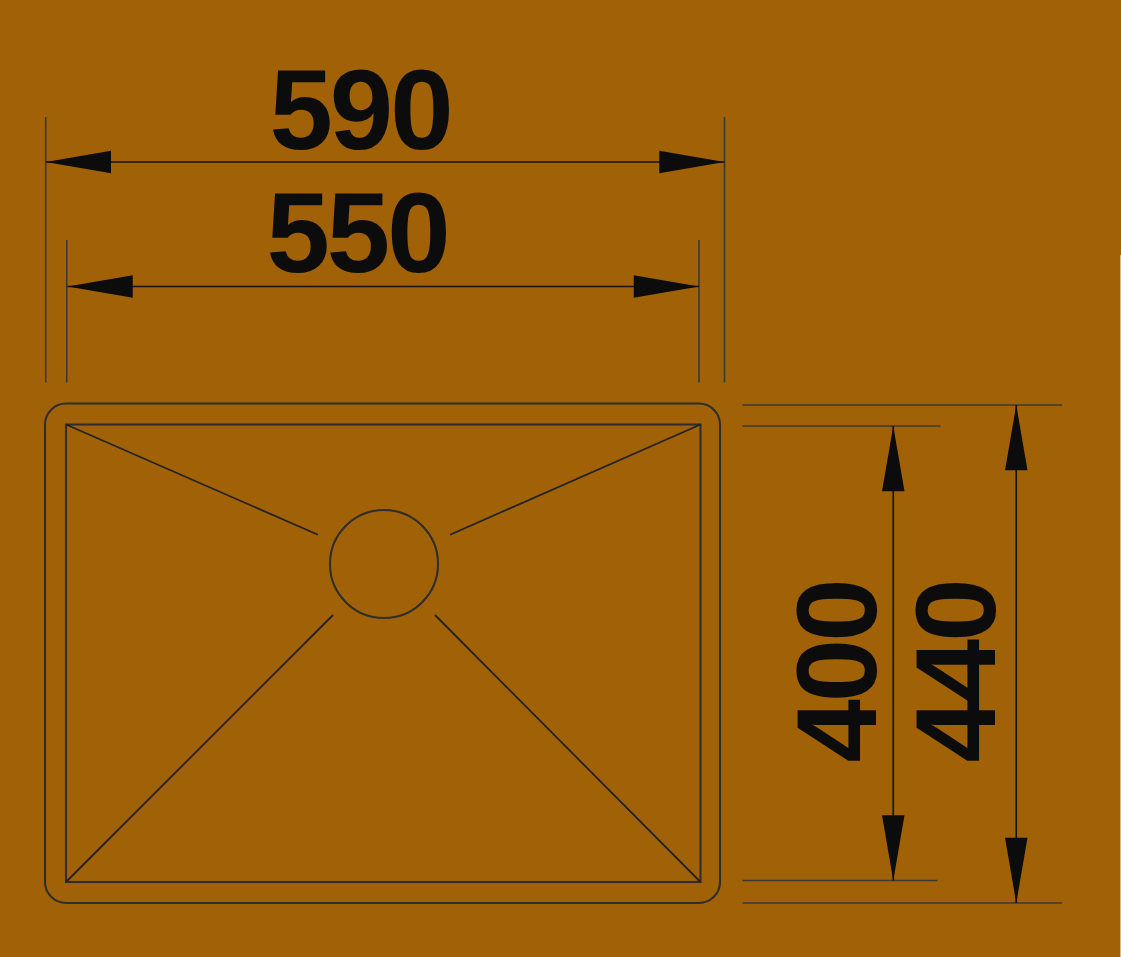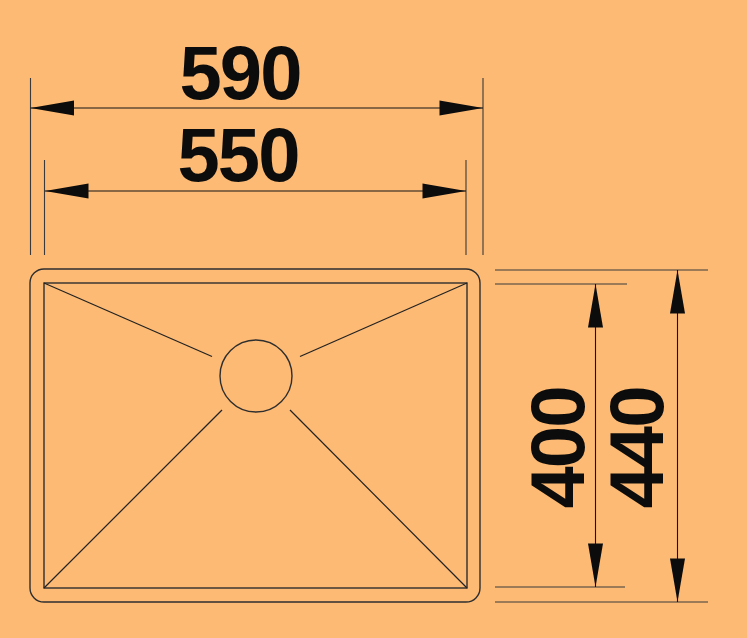--- a/index.html
+++ b/index.html
@@ -4,21 +4,21 @@
 <style>
   html, body {
     margin: 0;
     padding: 0;
     background: #ffffff;
   }
   .sheet {
     position: relative;
     width: 747px;
     height: 638px;
-    background: #fdba74;
+    background: #a16207;
     overflow: hidden;
   }
   svg { display: block; }
   .object-line {
     fill: none;
     stroke: #2e2e2e;
     stroke-width: 1.4;
   }
   .diag-line {
     fill: none;

